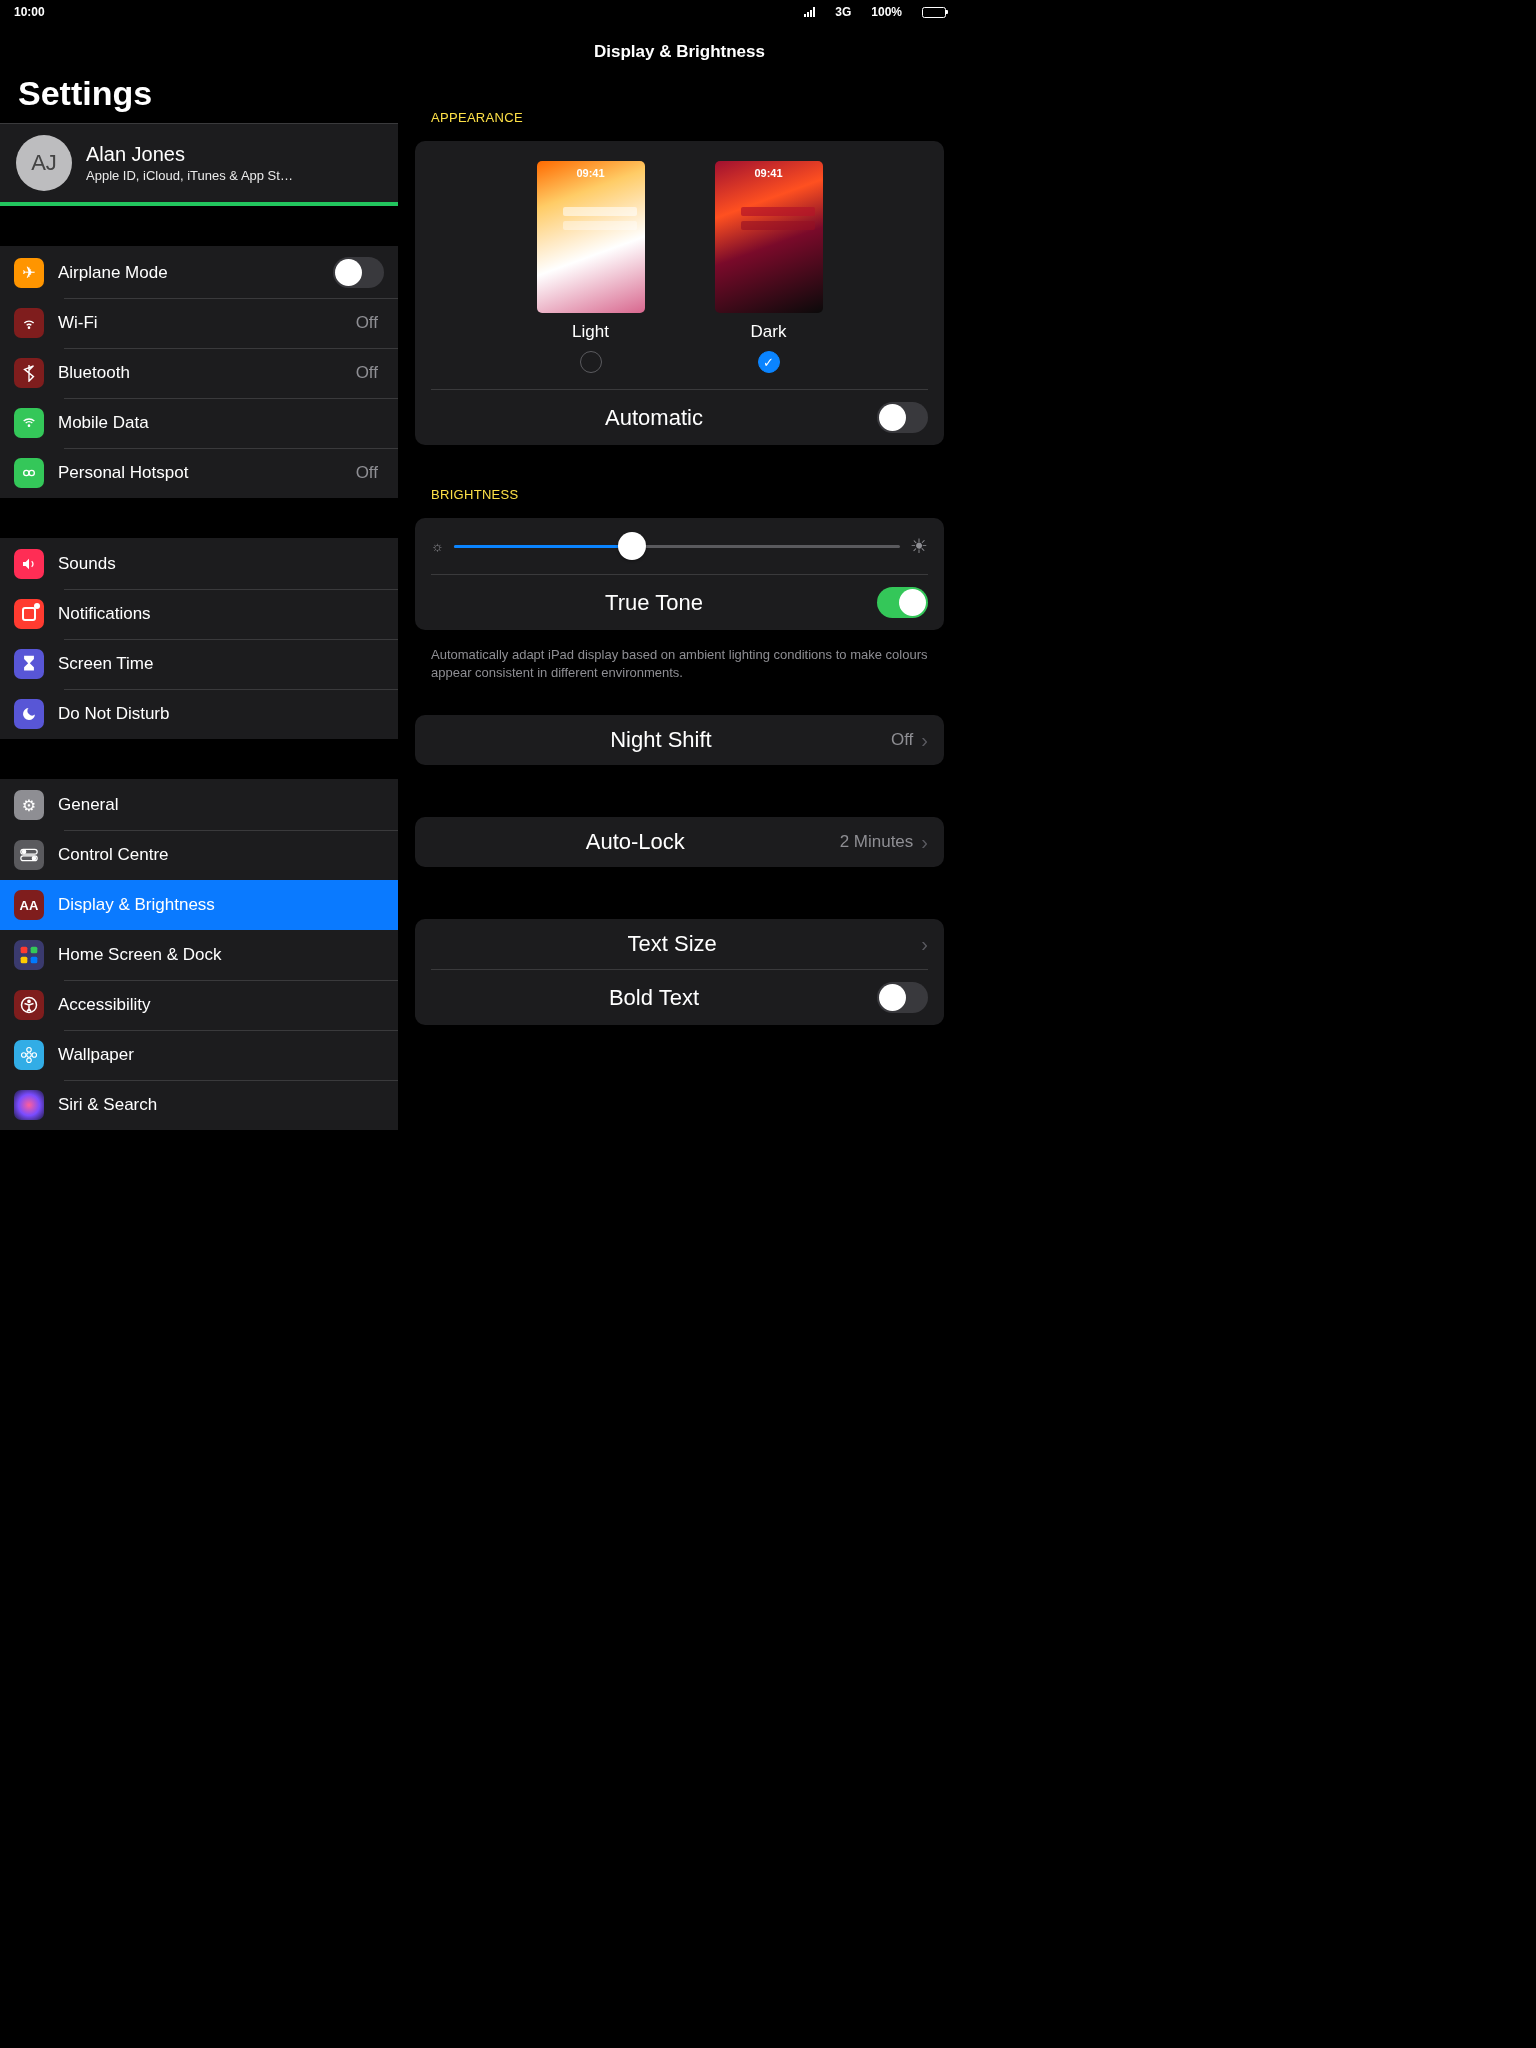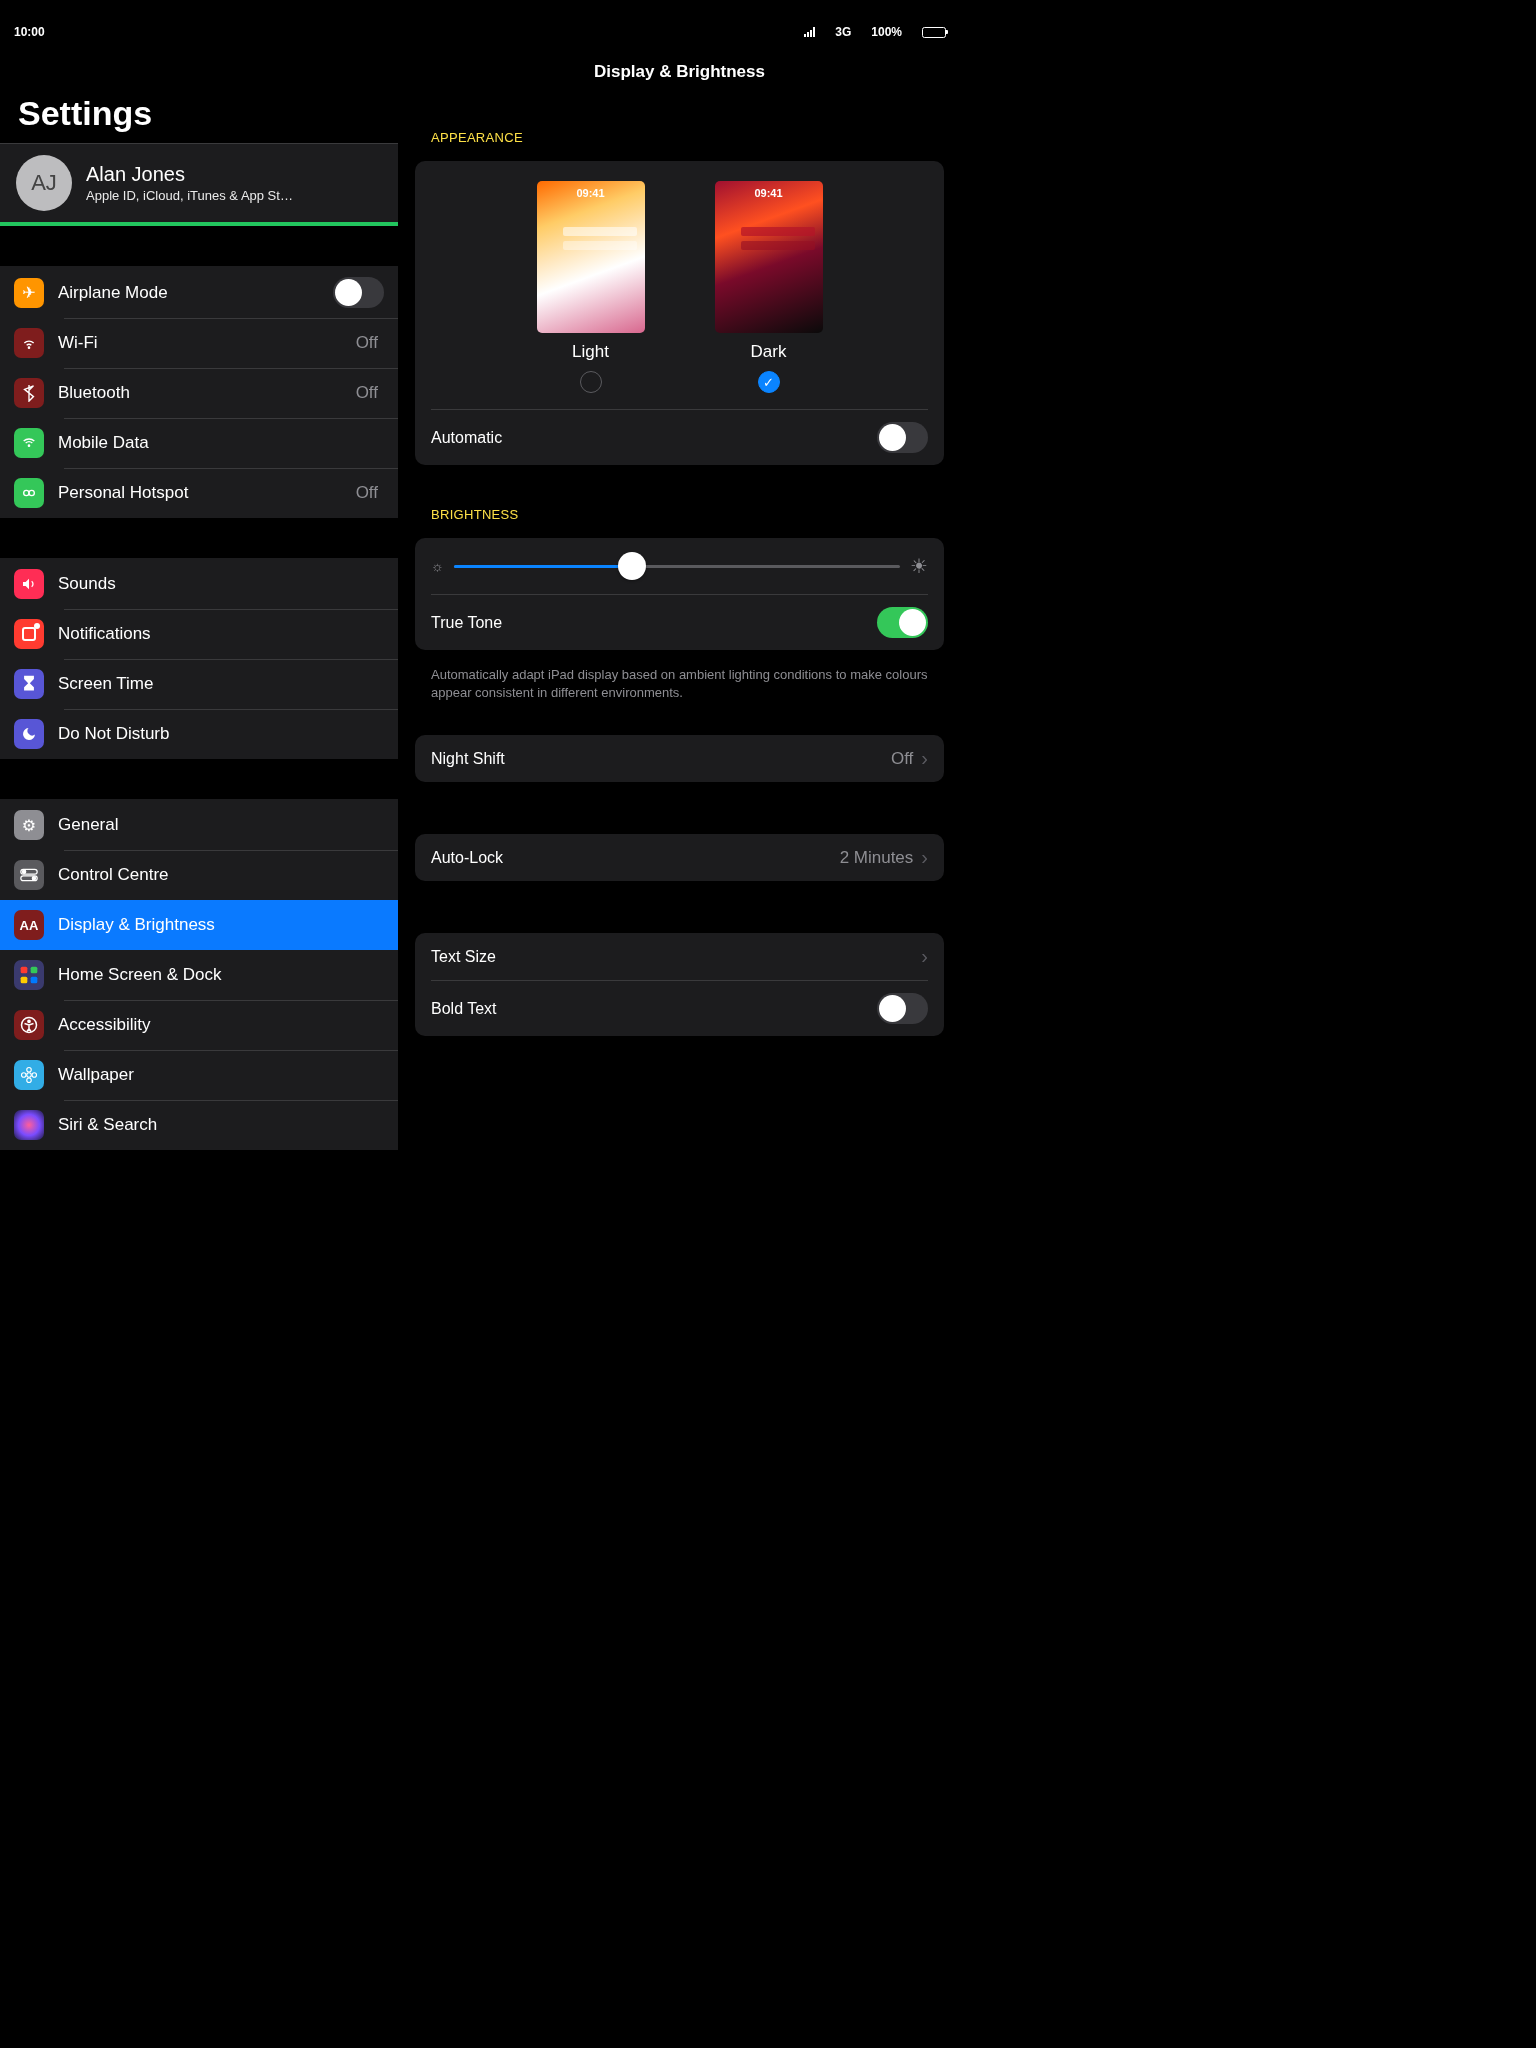--- a/index.html
+++ b/index.html
@@ -14,21 +14,20 @@
   flex-direction: column;
 }
 .status-bar {
   height: 24px;
   display: flex;
   justify-content: space-between;
   align-items: center;
   padding: 0 14px;
   font-size: 12px;
   font-weight: 600;
-  margin-top: 20px;
 }
 .status-right { display: flex; align-items: center; gap: 20px; }
 .battery-icon {
   width: 24px; height: 11px;
   border: 1px solid #fff; border-radius: 2.5px;
   position: relative;
 }
 .battery-icon::after {
   content: ''; position: absolute; right: -3px; top: 2.5px;
   width: 2px; height: 4px; background: #fff; border-radius: 0 1px 1px 0;
@@ -115,21 +114,21 @@
   width:22px; height:22px; border-radius:50%; border:1.5px solid #5a5a5e;
   display:flex; align-items:center; justify-content:center;
 }
 .radio-circle.checked { background:#0a84ff; border-color:#0a84ff; }
 .check { color:#fff; font-size:13px; }
 
 .card-div { height:1px; background:#3a3a3c; margin:0 16px 0 16px; }
 .card-row {
   display:flex; align-items:center; padding:12px 16px; min-height:46px;
 }
-.card-row-label { font-size:16px; flex:1; }
+.card-row-label { font-size:22px; flex:1;text-align:center; }
 .card-row-value { font-size:17px; color:#8e8e93;}
 .chevron { color:#5a5a60; font-size:20px; padding-left:8px;}
 
 .brightness-row { display:flex; align-items:center; gap:10px; padding:16px 16px; }
 .sun { color:#8e8e93; font-size:14px; }
 .slider-track {
   flex:1; height:3px; background:#5a5a5e; position:relative; border-radius:2px;
 }
 .slider-fill { position:absolute; left:0; top:0; height:100%; background:#0a84ff; border-radius:2px; width:40%; }
 .slider-thumb { position:absolute; top:50%; transform:translate(-50%,-50%); width:28px; height:28px; border-radius:50%; background:#fff; left:40%; box-shadow:0 1px 3px rgba(0,0,0,.4);}

